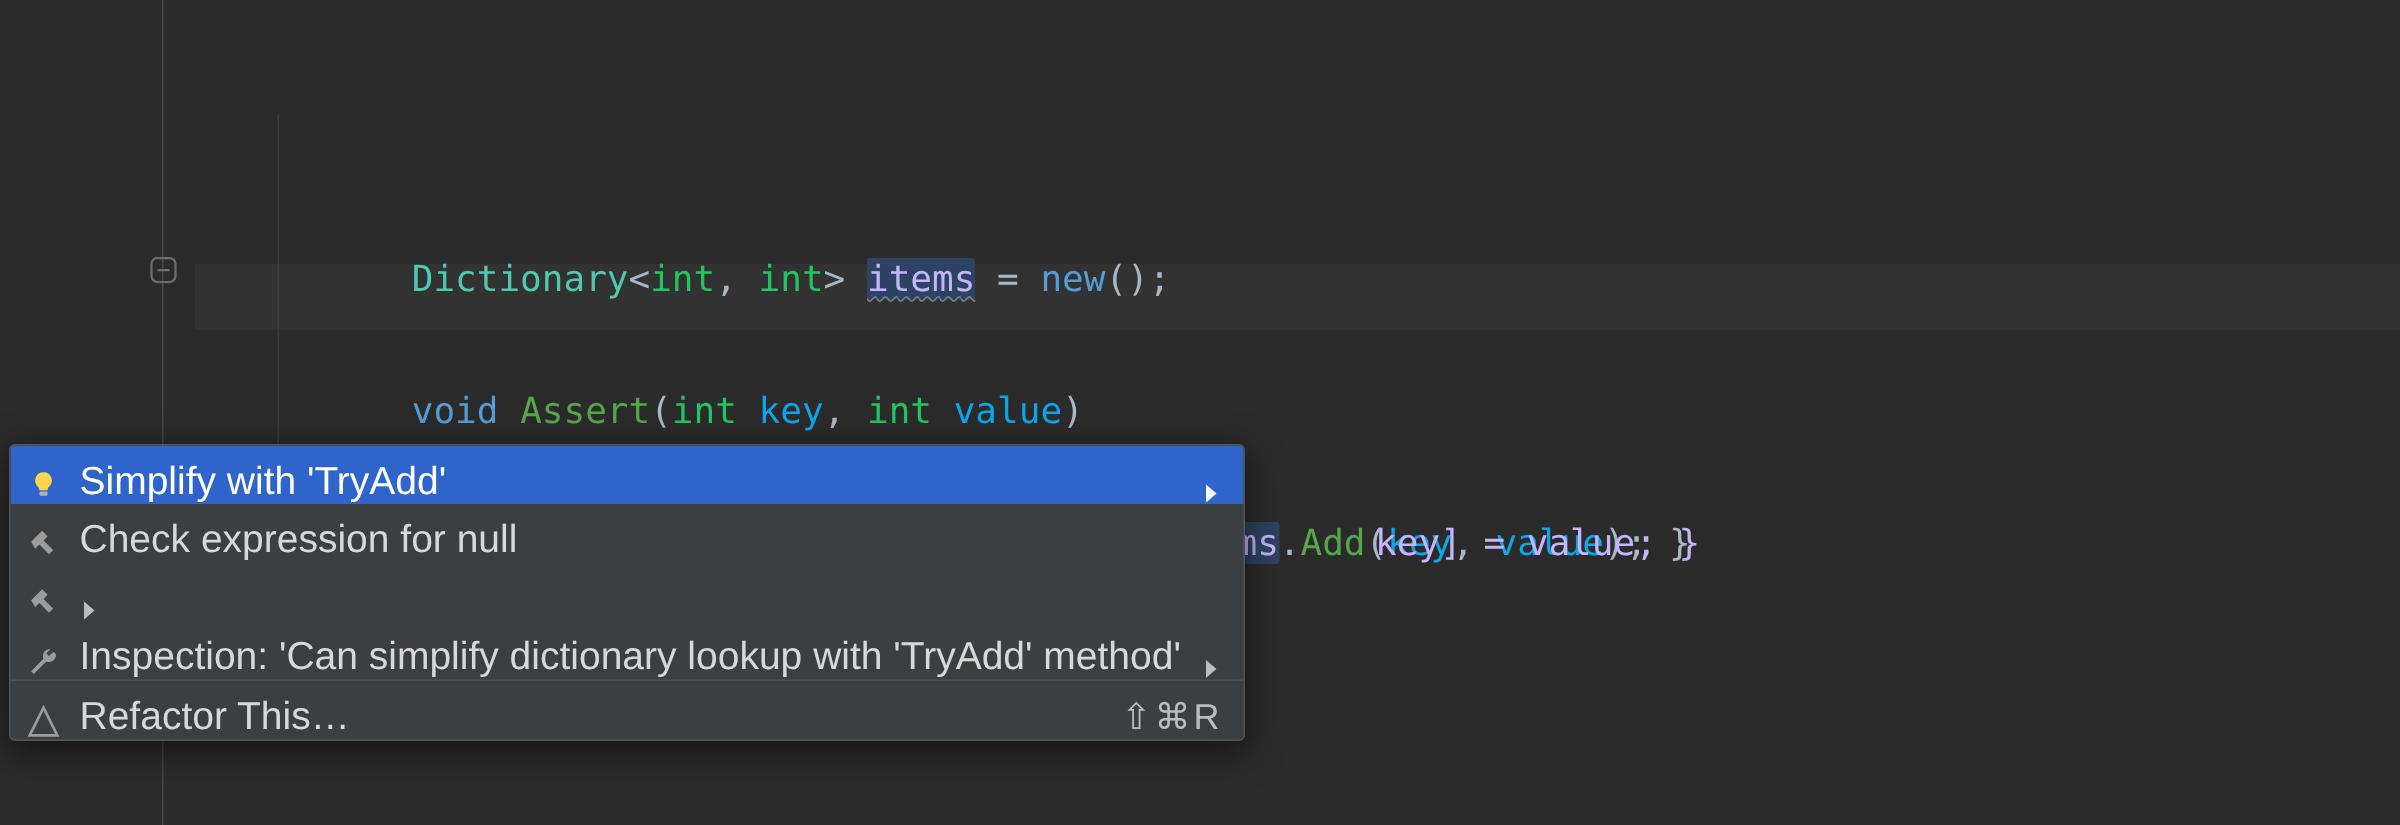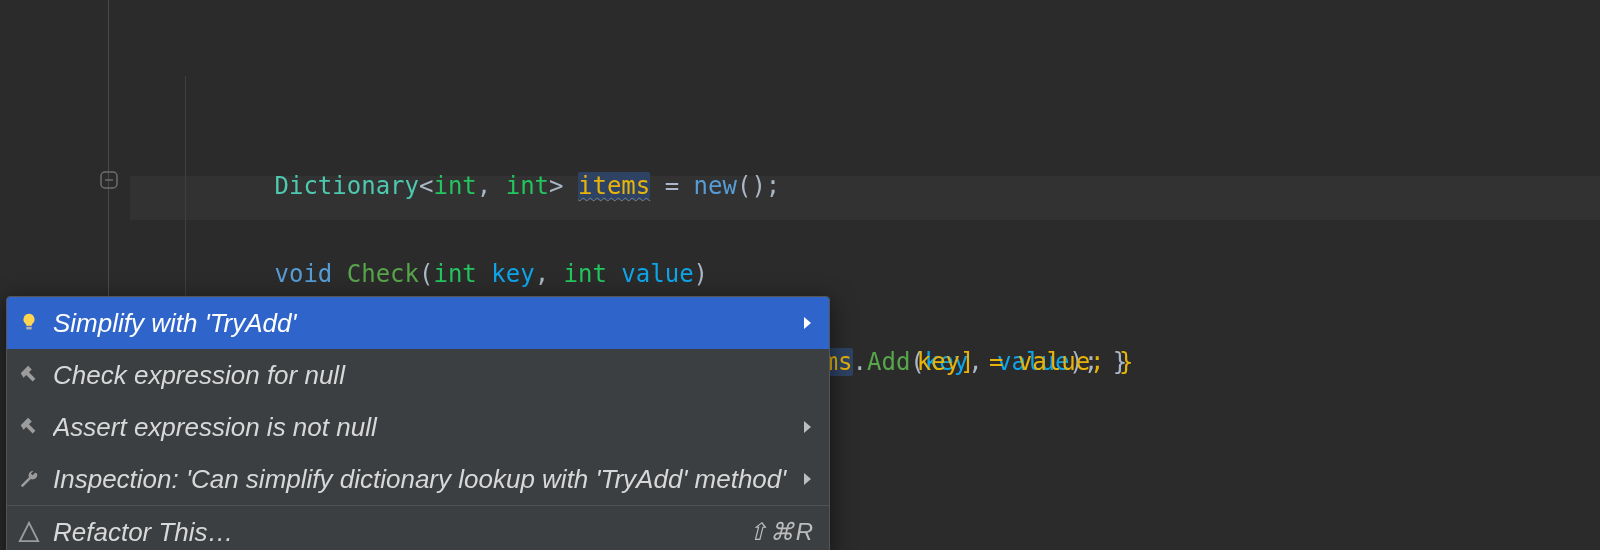--- a/index.html
+++ b/index.html
@@ -68,21 +68,21 @@
   }
   .code-line > span { position: relative; z-index: 1; }
 
   .tok-type    { color: #4ec9b0; }
   .tok-keyword { color: #569cd6; text-align: center; }
   .tok-builtin { color: #22c55e; }
   .tok-func    { color: #57a64a; }
   .tok-method-green { color: #57a64a; }
   .tok-param   { color: #0ea5e9; }
   .tok-punct   { color: #a9b7c6; }
-  .tok-ident   { color: #eab308; }
+  .tok-ident   { color: #c4b5fd; }
 
   .hl-bg {
     background: #2e4363;
     border-radius: 2px;
   }
   .squiggle {
     text-decoration: underline wavy #808080;
     text-decoration-thickness: 1px;
     text-underline-offset: 3px;
   }
@@ -98,26 +98,25 @@
     border-radius: 4px;
     box-shadow: 0 6px 24px rgba(0,0,0,0.6);
     font-family: -apple-system, "Segoe UI", "Helvetica Neue", Arial, sans-serif;
     font-size: 26px;
     color: #d8d8d8;
     z-index: 10;
     overflow: hidden;
   }
   .menu-item {
     display: flex;
-    align-items: center;
-    height: 52px;
+    align-items: flex-end;
+    height: 39px;
     padding: 0 14px 0 10px;
     gap: 12px;
     cursor: default;
-    font-style: italic;
   }
   .menu-item.selected {
     background: #2f65ca;
     color: #ffffff;
   }
   .menu-item .mi-icon {
     width: 24px; height: 24px;
     flex: 0 0 24px;
     display: flex; align-items: center; justify-content: center;
   }
@@ -165,21 +164,21 @@
       <span class="indent-guide"></span>
       <span>    </span><span class="tok-type">Dictionary</span><span class="tok-punct">&lt;</span><span class="tok-builtin">int</span><span class="tok-punct">, </span><span class="tok-builtin">int</span><span class="tok-punct">&gt; </span><span class="tok-ident hl-bg squiggle">items</span><span class="tok-punct"> = </span><span class="tok-keyword">new</span><span class="tok-punct">();</span>
     </div>
 
     <div class="code-line">
       <span class="indent-guide"></span>
     </div>
 
     <div class="code-line">
       <span class="indent-guide"></span>
-      <span>    </span><span class="tok-keyword">void</span><span> </span><span class="tok-func">Check</span><span class="tok-punct">(</span><span class="tok-builtin">int</span><span> </span><span class="tok-param">key</span><span class="tok-punct">, </span><span class="tok-builtin">int</span><span> </span><span class="tok-param">value</span><span class="tok-punct">)</span>
+      <span>    </span><span class="tok-keyword">void</span><span> </span><span class="tok-func">Assert</span><span class="tok-punct">(</span><span class="tok-builtin">int</span><span> </span><span class="tok-param">key</span><span class="tok-punct">, </span><span class="tok-builtin">int</span><span> </span><span class="tok-param">value</span><span class="tok-punct">)</span>
     </div>
 
     <div class="code-line">
       <span class="indent-guide"></span>
       <span>    </span><span class="tok-punct">{</span>
     </div>
 
     <div class="current-line-bg" style="top:176px"></div>
     <div class="code-line">
       <span class="indent-guide"></span>
@@ -218,21 +217,20 @@
       <span class="mi-label">Check expression for null</span>
       <span class="spacer"></span>
     </div>
 
     <div class="menu-item">
       <span class="mi-icon">
         <svg width="22" height="22" viewBox="0 0 24 24">
             <path d="M3 10l8-8 4 4-3 3 7 7-3 3-7-7-3 3-3-5z" fill="#9c9c9c"></path>
           </svg>
       </span>
-      <span class="mi-label">Assert expression is not null</span>
       <span class="mi-arrow">
         <svg width="12" height="14" viewBox="0 0 10 14">
             <path d="M1 1l7 6-7 6z" fill="#bdbdbd"></path>
           </svg>
       </span>
     </div>
 
     <div class="menu-item">
       <span class="mi-icon">
         <svg width="22" height="22" viewBox="0 0 24 24">

